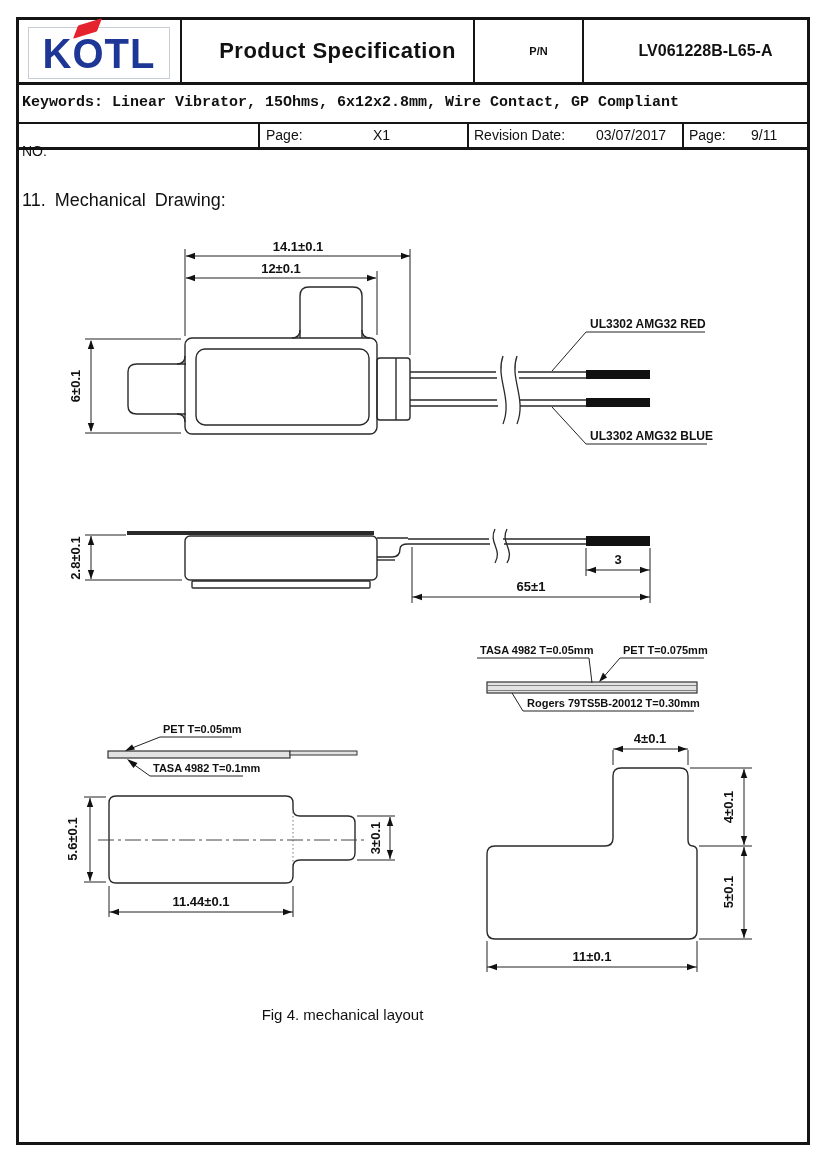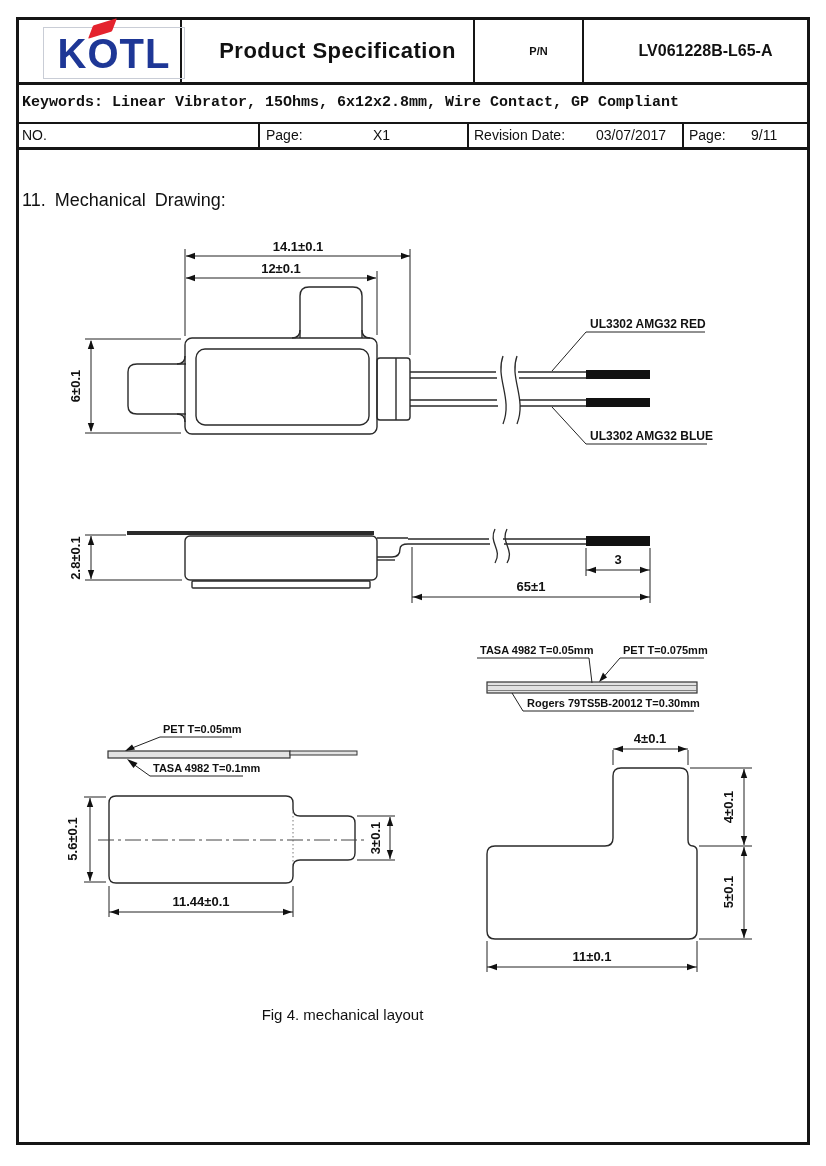--- a/index.html
+++ b/index.html
@@ -10,21 +10,21 @@
   .vline{position:absolute;background:#151515;}
   .cell{position:absolute;display:flex;align-items:center;justify-content:center;padding-left:10px;}
   .cell-title{font-size:22px;font-weight:bold;letter-spacing:.5px;}
   .cell-pn{font-size:11px;font-weight:bold;}
   .cell-part{font-size:16px;font-weight:bold;}
   .keywords{position:absolute;font-size:15px;font-weight:bold;line-height:38px;white-space:nowrap;}
   .info{position:absolute;font-size:14px;line-height:23px;white-space:nowrap;}
   .heading{position:absolute;font-size:18px;word-spacing:4px;}
   .caption{position:absolute;font-size:15px;text-align:center;}
   .logo-box{position:absolute;left:28px;top:27px;width:140px;height:50px;
-            border:1px solid #c9cdd6;display:flex;align-items:center;justify-content:center;margin-left:15px;}
+            border:1px solid #c9cdd6;display:flex;align-items:center;justify-content:center;}
   .logo-text{font-size:40px;font-weight:bold;color:#1e3796;letter-spacing:1px;line-height:1;
              transform:scaleY(1.05);}
   .logo-accent{position:absolute;left:46px;top:-5px;width:25px;height:11px;background:#e4232e;
                transform:rotate(-17deg) skewX(-38deg);border-radius:1px;}
   svg text{fill:#111;}
   .dim{font:bold 13px "Liberation Sans",sans-serif;}
   .lbl{font:bold 12px "Liberation Sans",sans-serif;}
   .mat{font:bold 11px "Liberation Sans",sans-serif;}
 </style>
 </head>
@@ -49,21 +49,21 @@
 
   <div class="logo-box">
     <span class="logo-accent"></span>
     <span class="logo-text">KOTL</span>
   </div>
   <div class="cell cell-title" style="left:183px;top:20px;width:289px;height:62px;">Product Specification</div>
   <div class="cell cell-pn" style="left:476px;top:20px;width:105px;height:62px;">P/N</div>
   <div class="cell cell-part" style="left:585px;top:20px;width:221px;height:62px;">LV061228B-L65-A</div>
   <div class="keywords" style="left:22px;top:84px;font-family:Liberation Mono, monospace;">Keywords: Linear Vibrator, 15Ohms, 6x12x2.8mm, Wire Contact, GP Compliant</div>
 
-  <div class="info" style="left:22px;top:124px;">NO.</div>
+  <div class="info" style="left:22px;top:140px;">NO.</div>
   <div class="info" style="left:266px;top:124px;">Page:</div>
   <div class="info" style="left:373px;top:124px;">X1</div>
   <div class="info" style="left:474px;top:124px;">Revision Date:</div>
   <div class="info" style="left:596px;top:124px;">03/07/2017</div>
   <div class="info" style="left:689px;top:124px;">Page:</div>
   <div class="info" style="left:751px;top:124px;">9/11</div>
 
   <div class="heading" style="left:22px;top:190px;">11. Mechanical Drawing:</div>
 
   <svg class="abs" style="left:0;top:0;" width="826" height="1166" viewBox="0 0 826 1166">

